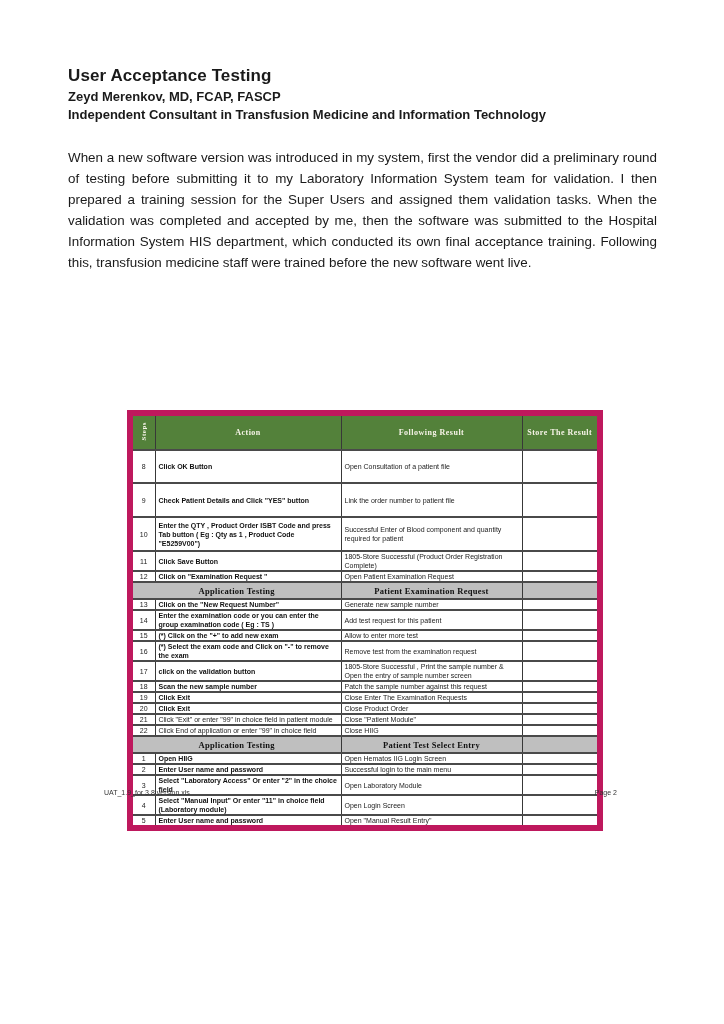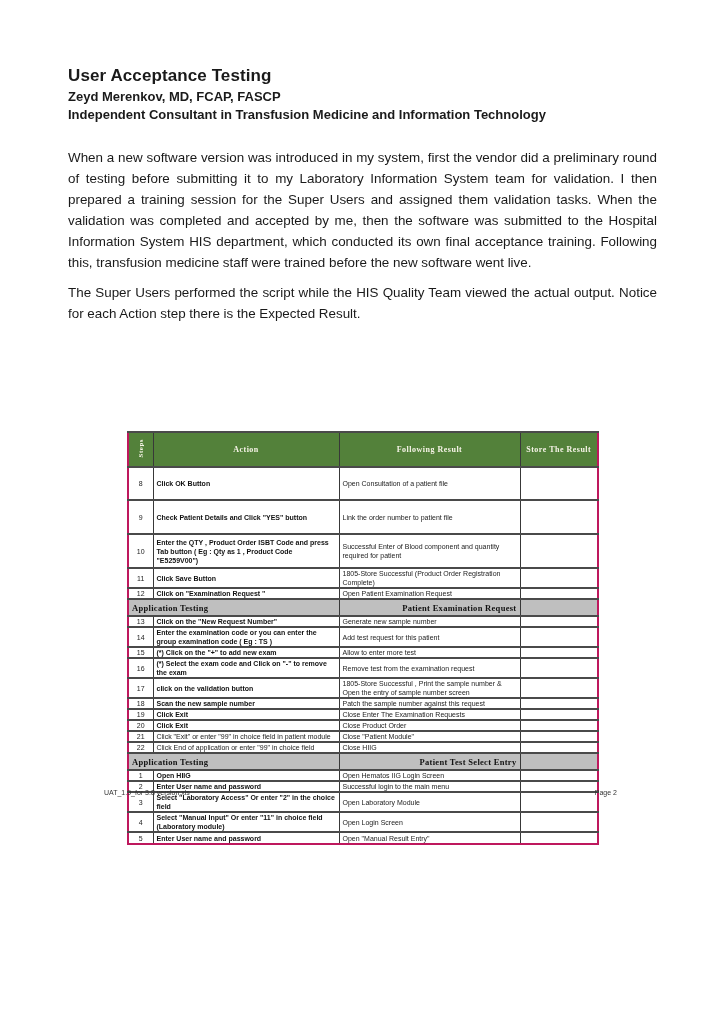--- a/index.html
+++ b/index.html
@@ -25,21 +25,21 @@
   .para {
     font-size: 13.4px; line-height: 21px; text-align: justify;
     margin: 0 0 9px 0;
   }
   .para.first { margin-top: 22px; }
 
   
   .uat-table-wrap { position: absolute; left: 127px; top: 410px; }
   table.uat {
     border-collapse: collapse; table-layout: fixed;
-    width: 470px; border: 2px solid #be185d; margin-top: 21px;
+    width: 470px; border: 6px solid #be185d;
   }
   table.uat td, table.uat th {
     border: 1px solid #383838;
     border-top: 2px solid #4a4a4a;
     padding: 0 3px;
     overflow: hidden;
     vertical-align: middle;
   }
   tr.head-row th {
     background: var(--header-bg, #53813a);
@@ -54,22 +54,22 @@
     writing-mode: vertical-rl;
     transform: rotate(180deg);
     font-size: 7px; letter-spacing: 0.5px;
   }
   tr.section-row td {
     background: var(--section-bg, #bfbfbf);
     font-family: "Liberation Serif", serif;
     font-weight: bold; font-size: 8.5px; color: #111;
     letter-spacing: 0.3px;
   }
-  td.sec-left { text-align: left; }
-  td.sec-right { text-align: right; }
+  td.sec-left { text-align: center; }
+  td.sec-right { text-align: center; }
   td.cell-step { text-align: center; font-size: 7px; color: #222; }
   td.cell-action { font-size: 7px; font-weight: bold; color: #111; line-height: 9px; }
   td.cell-action.plain { font-weight: normal; color: #222; }
   td.cell-expected { font-size: 7px; color: #222; line-height: 9px; }
   td.cell-store { }
 
   
   .page-footer {
     position: absolute; left: 104px; top: 789px; width: 513px;
     display: flex; justify-content: space-between;
@@ -79,21 +79,20 @@
 </head>
 <body>
 
 <div class="page">
 
   <div class="text-col">
     <h1 class="doc-title">User Acceptance Testing</h1>
     <p class="doc-author">Zeyd Merenkov, MD, FCAP, FASCP</p>
     <p class="doc-role">Independent Consultant in Transfusion Medicine and Information Technology</p>
     <p class="para first">When a new software version was introduced in my system, first the vendor did a preliminary round of testing before submitting it to my Laboratory Information System team for validation.  I then prepared a training session for the Super Users and assigned them validation tasks.  When the validation was completed and accepted by me, then the software was submitted to the Hospital Information System HIS department, which conducted its own final acceptance training.  Following this, transfusion medicine staff were trained before the new software went live.</p>
-    <p class="para">The Super Users performed the script while the HIS Quality Team viewed the actual output.  Notice for each Action step there is the Expected Result.</p>
   </div>
 
   <div class="uat-table-wrap">
     <table class="uat">
       <colgroup>
         <col style="width: 25px;">
         <col style="width: 186px;">
         <col style="width: 181px;">
         <col style="width: 78px;">
       </colgroup>

